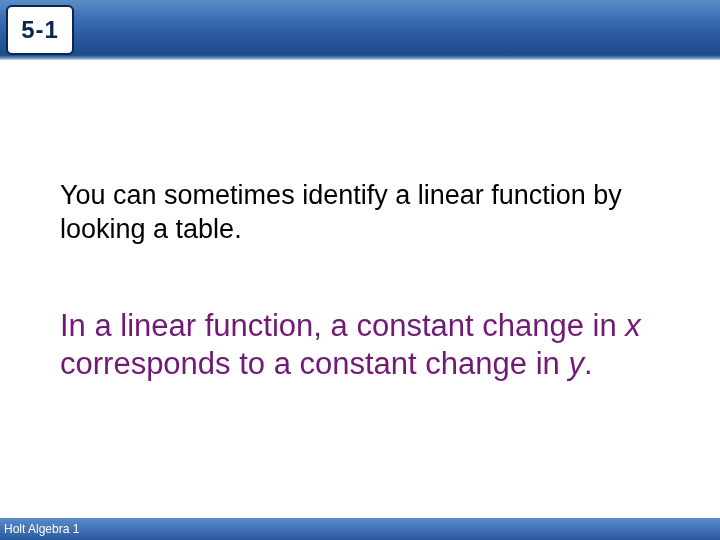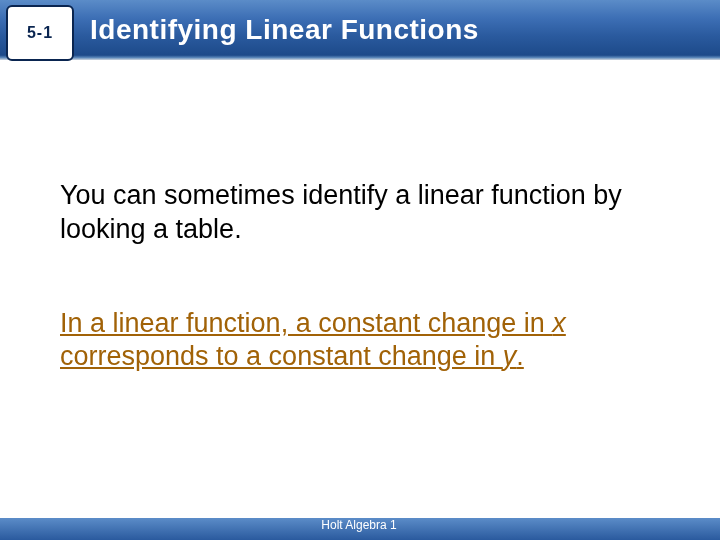--- a/index.html
+++ b/index.html
@@ -21,30 +21,30 @@
       #5a86b9 96%,
       #cfd7e0 100%);
     display: flex;
     align-items: center;
   }
   .section-badge {
     position: absolute;
     left: 6px;
     top: 5px;
     width: 68px;
-    height: 56px;
+    height: 50px;
     background: #ffffff;
     border: 2px solid #0a2550;
     border-radius: 6px;
     display: flex;
     align-items: center;
     justify-content: center;
     font-family: Arial, Helvetica, sans-serif;
     font-weight: 900;
-    font-size: 16px;
+    font-size: 24px;
     color: #0a2550;
     letter-spacing: 1px;
   }
   .lesson-title {
     margin-left: 90px;
     color: #ffffff;
     font-family: Verdana, Geneva, sans-serif;
     font-weight: 700;
     font-size: 28px;
     letter-spacing: 0.5px;
@@ -55,58 +55,55 @@
     top: 179px;
     width: 600px;
   }
   .para {
     color: #000000;
     font-size: 27px;
     line-height: 1.25;
     margin-bottom: 60px;
   }
   .para2 {
-    color: #a16207;
-    font-size: 27px;
+    color: #701a75;
+    font-size: 31px;
     line-height: 1.25;
-    text-decoration: underline;
   }
   .ital { font-style: italic; }
   .footer {
     position: absolute;
     left: 0;
     bottom: 0;
     width: 720px;
     height: 22px;
     background: linear-gradient(to bottom, #5b8cc8 0%, #2a5a9e 100%);
     display: flex;
     align-items: center;
     justify-content: space-between;
     padding: 0 6px 0 4px;
-    flex-direction: column;
   }
   .book-title {
     color: #ffffff;
     font-family: Verdana, Geneva, sans-serif;
     font-size: 12px;
   }
   .copyright {
     color: #d8e4f2;
     font-family: Arial, Helvetica, sans-serif;
     font-size: 9px;
   }
 </style>
 </head>
 <body>
 
 <div class="header">
   <div class="section-badge">
     <span>5-1</span>
   </div>
-  <div class="lesson-title">Identifying Linear Functions</div>
 </div>
 
 <div class="content">
   <p class="para">You can sometimes identify a linear function by looking a table.</p>
   <p class="para2">
     <span>In a linear function, a constant change in </span><span class="ital">x</span><span> corresponds to a constant change in </span><span class="ital">y</span><span>.</span>
   </p>
 </div>
 
 <div class="footer">

